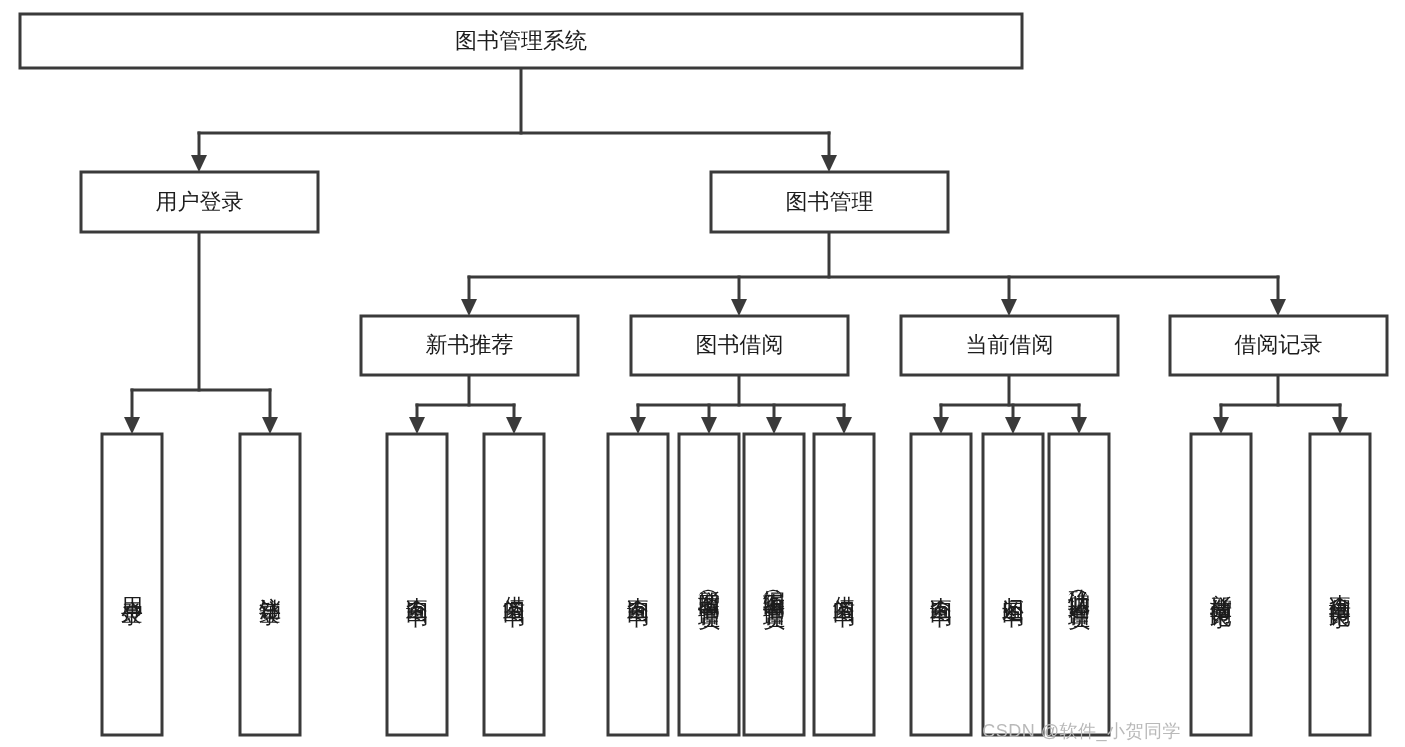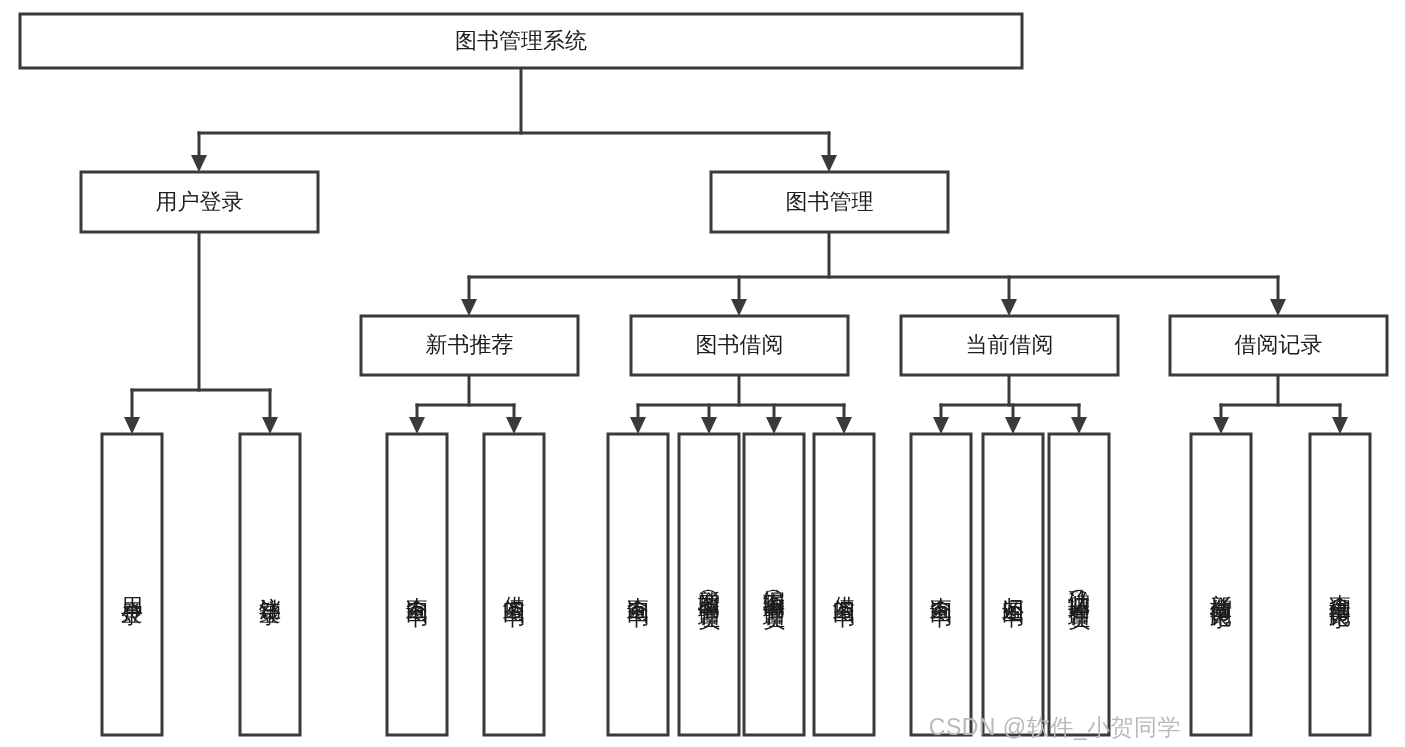--- a/index.html
+++ b/index.html
@@ -63,21 +63,21 @@
     align-items: center;
     justify-content: center;
     white-space: nowrap;
     pointer-events: none;
   }
   .watermark {
     position: absolute;
     right: 6px;
     bottom: 4px;
     font-family: "Liberation Sans", "DejaVu Sans", sans-serif;
-    font-size: 23px;
+    font-size: 18px;
     color: #b9b9b9;
     white-space: nowrap;
     letter-spacing: 0.5px;
     margin-left: 41px;
   }
 </style>
 </head>
 <body>
 
 <div id="diagram-root">

